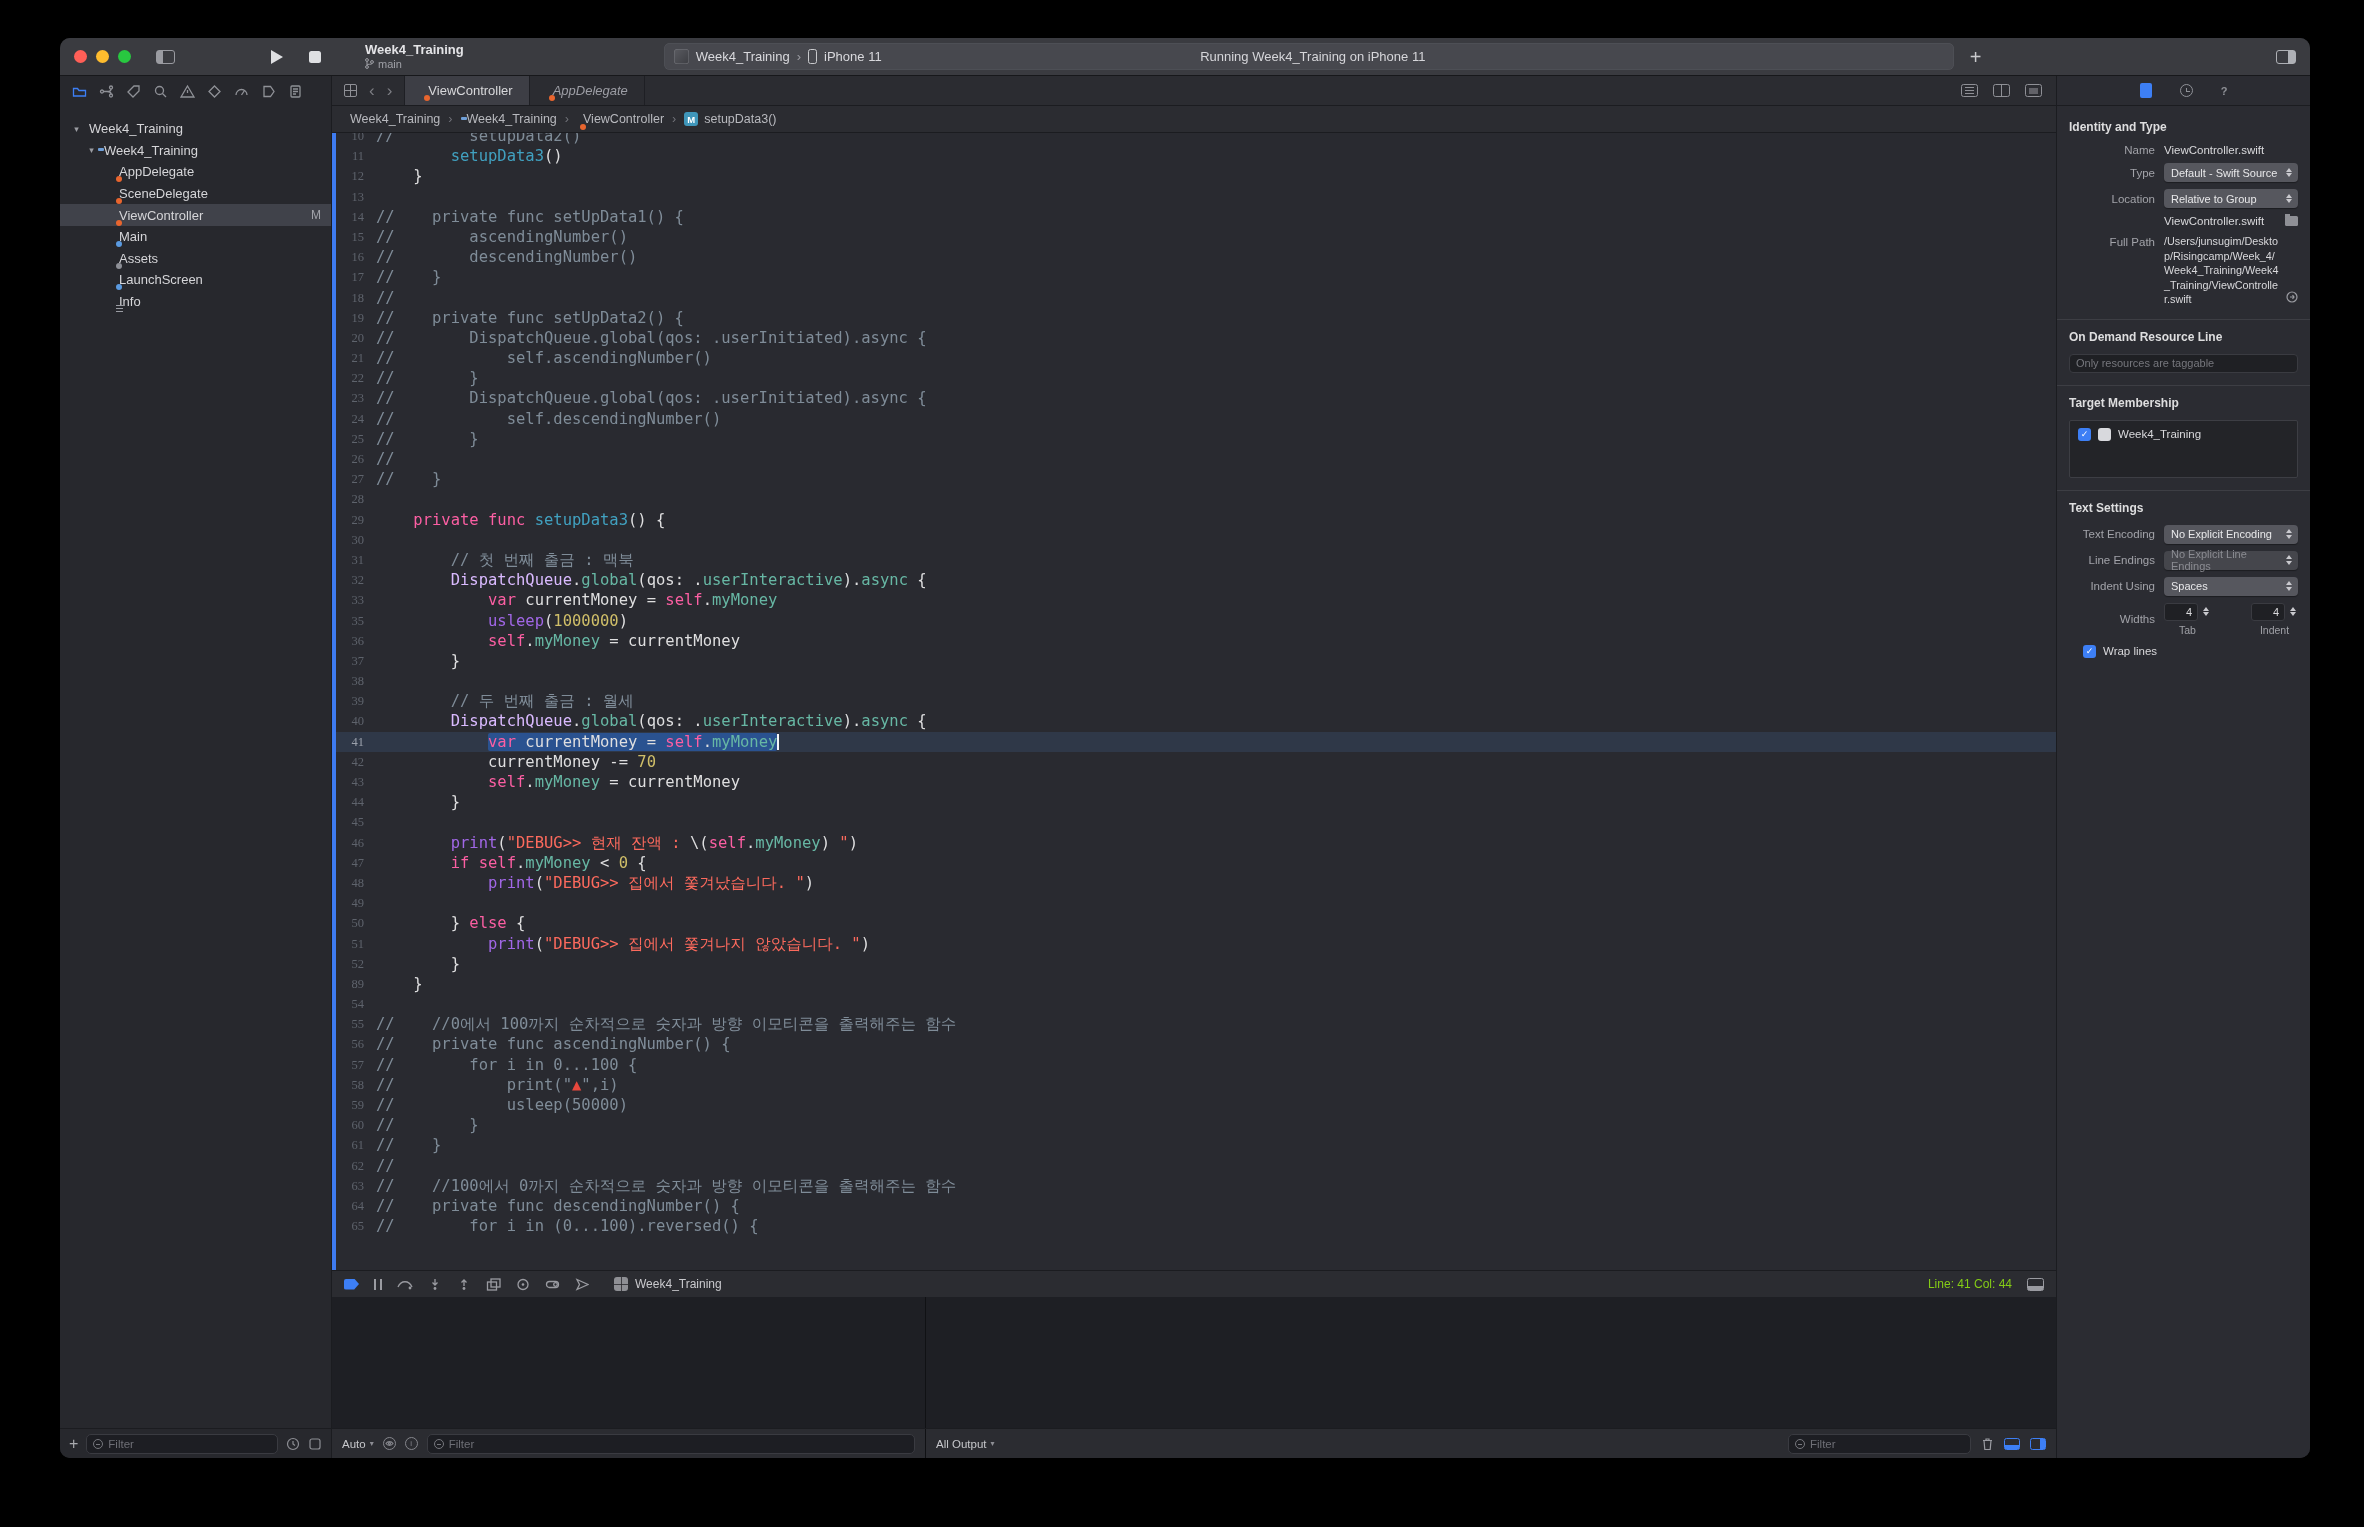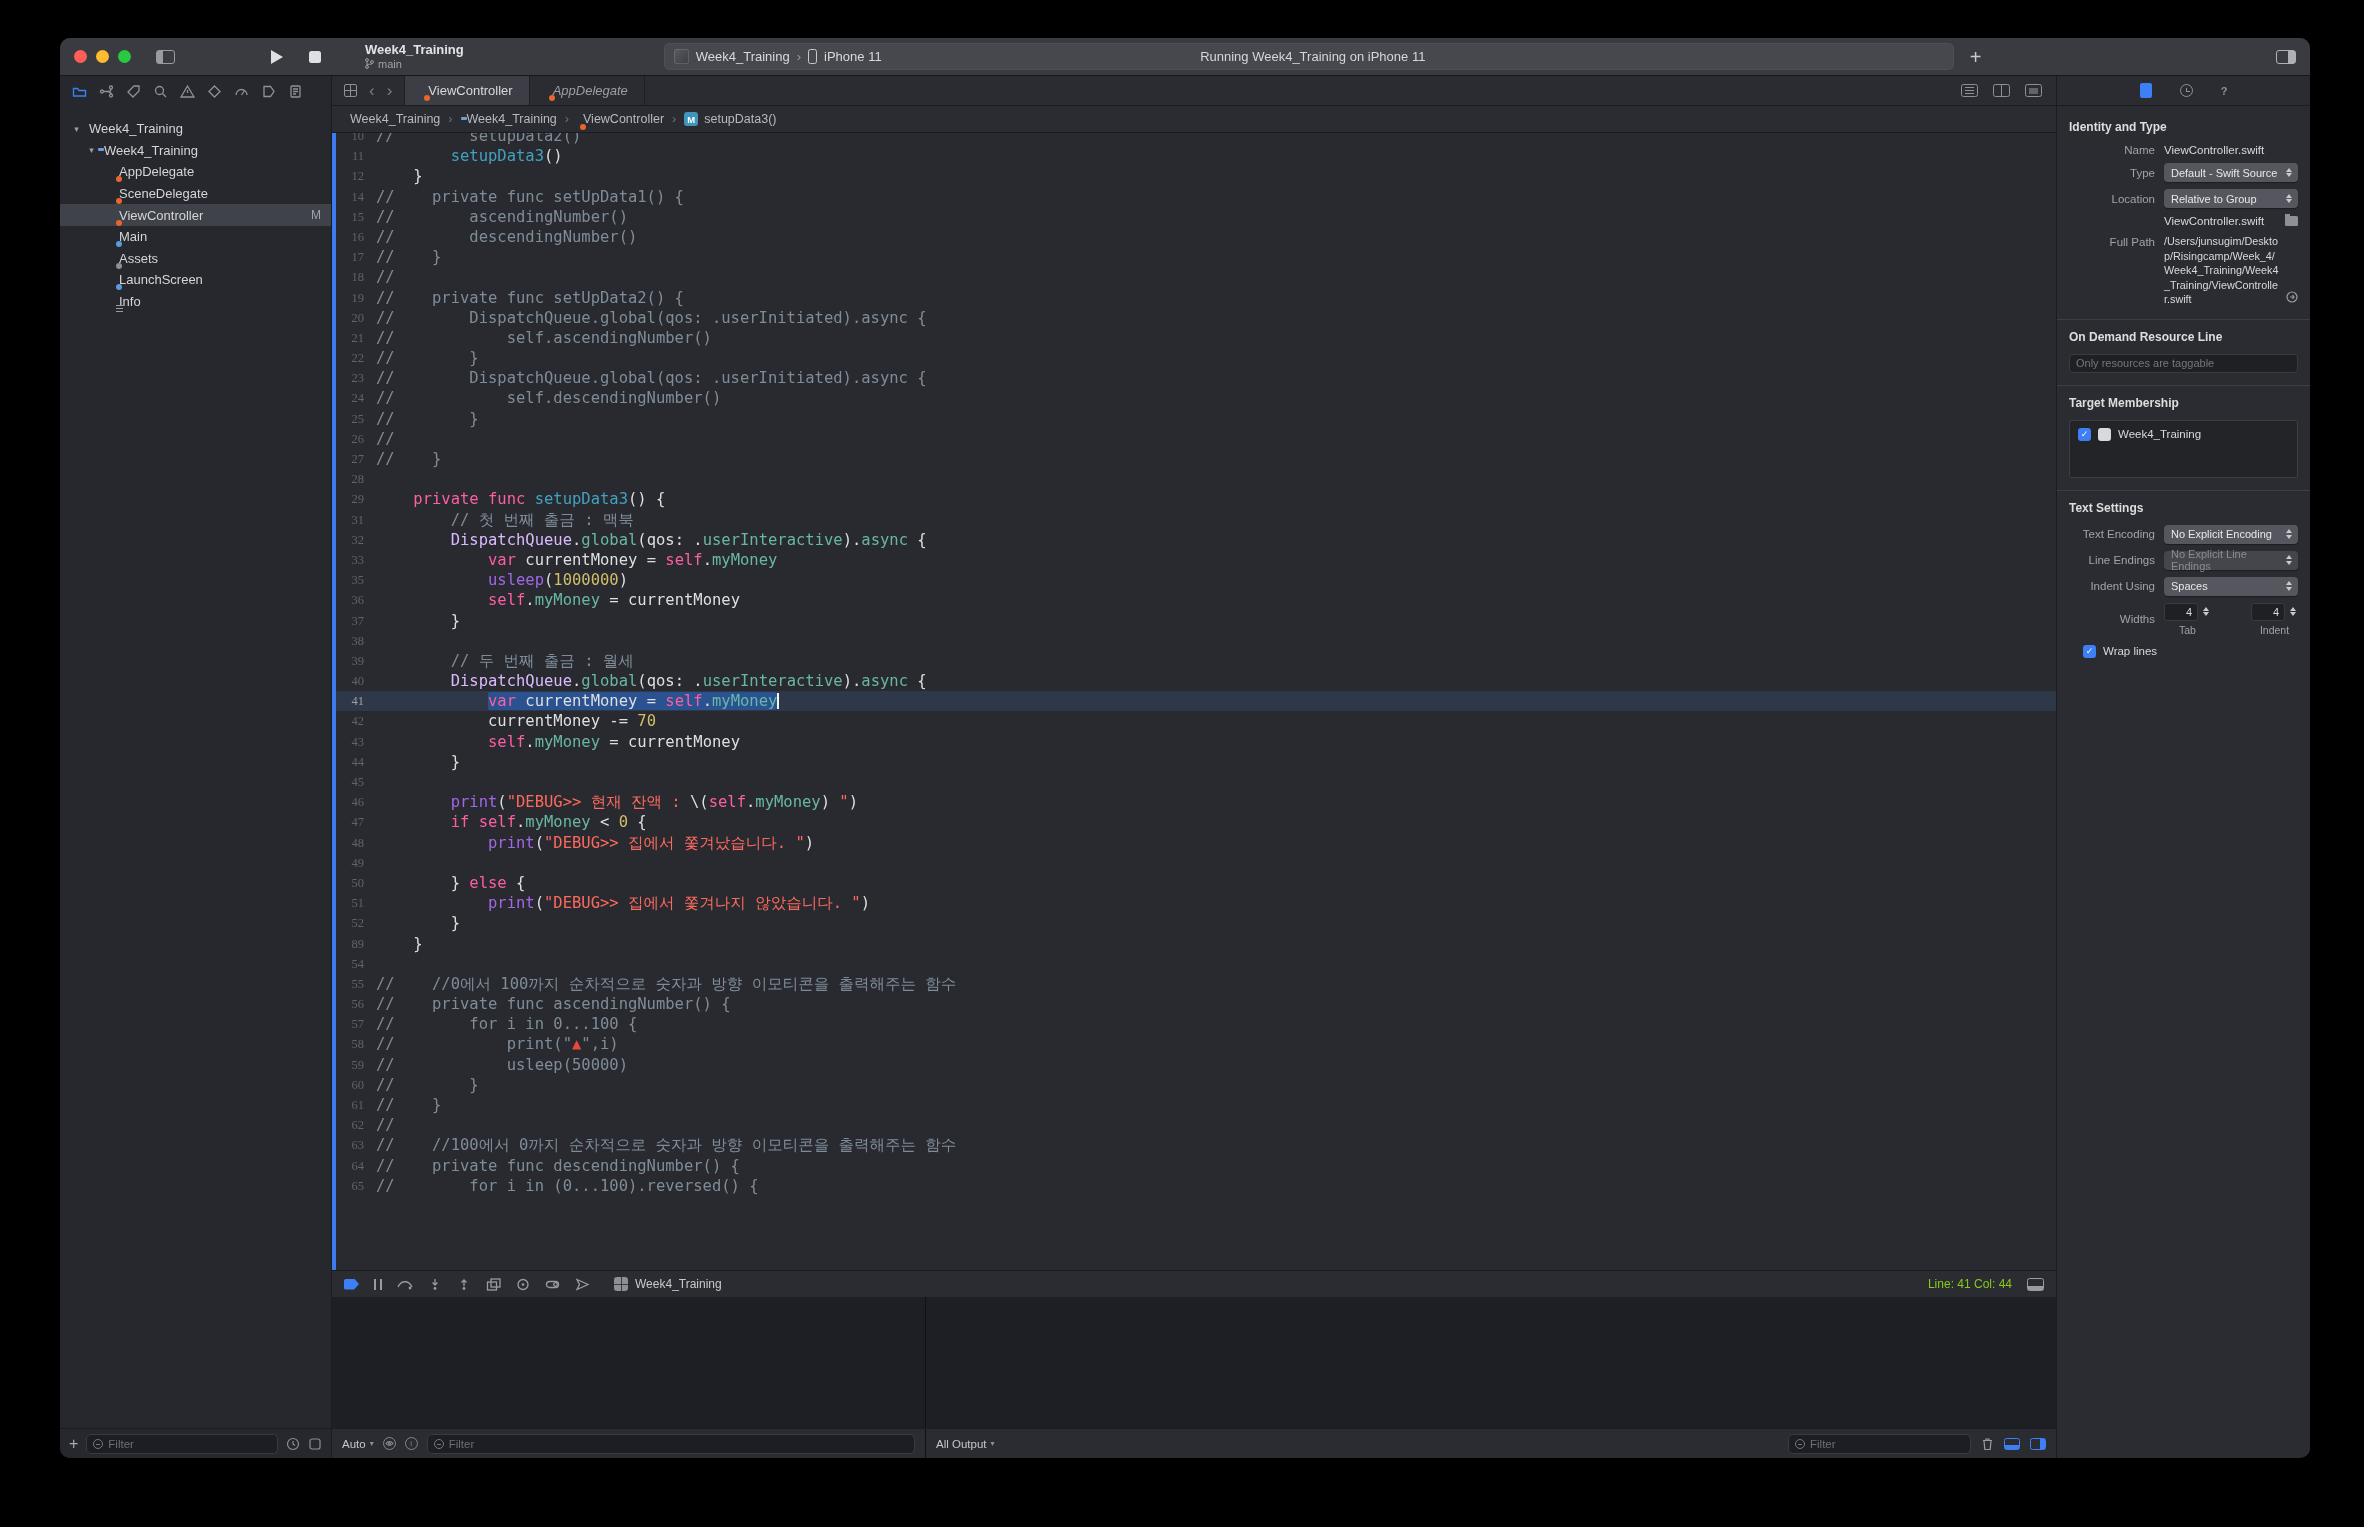--- a/index.html
+++ b/index.html
@@ -379,36 +379,38 @@
               <span class="m-badge">M</span>
               <span>setupData3()</span>
             </span>
           </div>
         <div class="editor">
           <div class="change-bar"></div>
           <div class="code-scroll">
               <div class="code-line"><span class="ln">10</span><span class="code-text"><span class="tk-c">//        setupData2()</span></span></div>
               <div class="code-line"><span class="ln">11</span><span class="code-text"><span class="tk-p">        </span><span class="tk-f">setupData3</span><span class="tk-p">()</span></span></div>
               <div class="code-line"><span class="ln">12</span><span class="code-text"><span class="tk-p">    }</span></span></div>
+              <div class="code-line"><span class="ln">13</span><span class="code-text"></span></div>
               <div class="code-line"><span class="ln">14</span><span class="code-text"><span class="tk-c">//    private func setUpData1() {</span></span></div>
               <div class="code-line"><span class="ln">15</span><span class="code-text"><span class="tk-c">//        ascendingNumber()</span></span></div>
               <div class="code-line"><span class="ln">16</span><span class="code-text"><span class="tk-c">//        descendingNumber()</span></span></div>
               <div class="code-line"><span class="ln">17</span><span class="code-text"><span class="tk-c">//    }</span></span></div>
               <div class="code-line"><span class="ln">18</span><span class="code-text"><span class="tk-c">//</span></span></div>
               <div class="code-line"><span class="ln">19</span><span class="code-text"><span class="tk-c">//    private func setUpData2() {</span></span></div>
               <div class="code-line"><span class="ln">20</span><span class="code-text"><span class="tk-c">//        DispatchQueue.global(qos: .userInitiated).async {</span></span></div>
               <div class="code-line"><span class="ln">21</span><span class="code-text"><span class="tk-c">//            self.ascendingNumber()</span></span></div>
               <div class="code-line"><span class="ln">22</span><span class="code-text"><span class="tk-c">//        }</span></span></div>
               <div class="code-line"><span class="ln">23</span><span class="code-text"><span class="tk-c">//        DispatchQueue.global(qos: .userInitiated).async {</span></span></div>
               <div class="code-line"><span class="ln">24</span><span class="code-text"><span class="tk-c">//            self.descendingNumber()</span></span></div>
               <div class="code-line"><span class="ln">25</span><span class="code-text"><span class="tk-c">//        }</span></span></div>
               <div class="code-line"><span class="ln">26</span><span class="code-text"><span class="tk-c">//</span></span></div>
               <div class="code-line"><span class="ln">27</span><span class="code-text"><span class="tk-c">//    }</span></span></div>
               <div class="code-line"><span class="ln">28</span><span class="code-text"></span></div>
               <div class="code-line"><span class="ln">29</span><span class="code-text"><span class="tk-p">    </span><span class="tk-k">private</span><span class="tk-p"> </span><span class="tk-k">func</span><span class="tk-p"> </span><span class="tk-f">setupData3</span><span class="tk-p">() {</span></span></div>
+              <div class="code-line"><span class="ln">30</span><span class="code-text"></span></div>
               <div class="code-line"><span class="ln">31</span><span class="code-text"><span class="tk-p">        </span><span class="tk-c">// 첫 번째 출금 : 맥북</span></span></div>
               <div class="code-line"><span class="ln">32</span><span class="code-text"><span class="tk-p">        </span><span class="tk-t">DispatchQueue</span><span class="tk-p">.</span><span class="tk-g">global</span><span class="tk-p">(qos: .</span><span class="tk-g">userInteractive</span><span class="tk-p">).</span><span class="tk-g">async</span><span class="tk-p"> {</span></span></div>
               <div class="code-line"><span class="ln">33</span><span class="code-text"><span class="tk-p">            </span><span class="tk-k">var</span><span class="tk-p"> currentMoney = </span><span class="tk-k">self</span><span class="tk-p">.</span><span class="tk-g">myMoney</span></span></div>
               <div class="code-line"><span class="ln">35</span><span class="code-text"><span class="tk-p">            </span><span class="tk-d">usleep</span><span class="tk-p">(</span><span class="tk-n">1000000</span><span class="tk-p">)</span></span></div>
               <div class="code-line"><span class="ln">36</span><span class="code-text"><span class="tk-p">            </span><span class="tk-k">self</span><span class="tk-p">.</span><span class="tk-g">myMoney</span><span class="tk-p"> = currentMoney</span></span></div>
               <div class="code-line"><span class="ln">37</span><span class="code-text"><span class="tk-p">        }</span></span></div>
               <div class="code-line"><span class="ln">38</span><span class="code-text"></span></div>
               <div class="code-line"><span class="ln">39</span><span class="code-text"><span class="tk-p">        </span><span class="tk-c">// 두 번째 출금 : 월세</span></span></div>
               <div class="code-line"><span class="ln">40</span><span class="code-text"><span class="tk-p">        </span><span class="tk-t">DispatchQueue</span><span class="tk-p">.</span><span class="tk-g">global</span><span class="tk-p">(qos: .</span><span class="tk-g">userInteractive</span><span class="tk-p">).</span><span class="tk-g">async</span><span class="tk-p"> {</span></span></div>
               <div class="code-line current"><span class="ln">41</span><span class="code-text"><span class="tk-p">            </span><span class="sel"><span class="tk-k">var</span><span class="tk-p"> currentMoney = </span><span class="tk-k">self</span><span class="tk-p">.</span><span class="tk-g">myMoney</span></span><span class="caret"></span></span></div>

